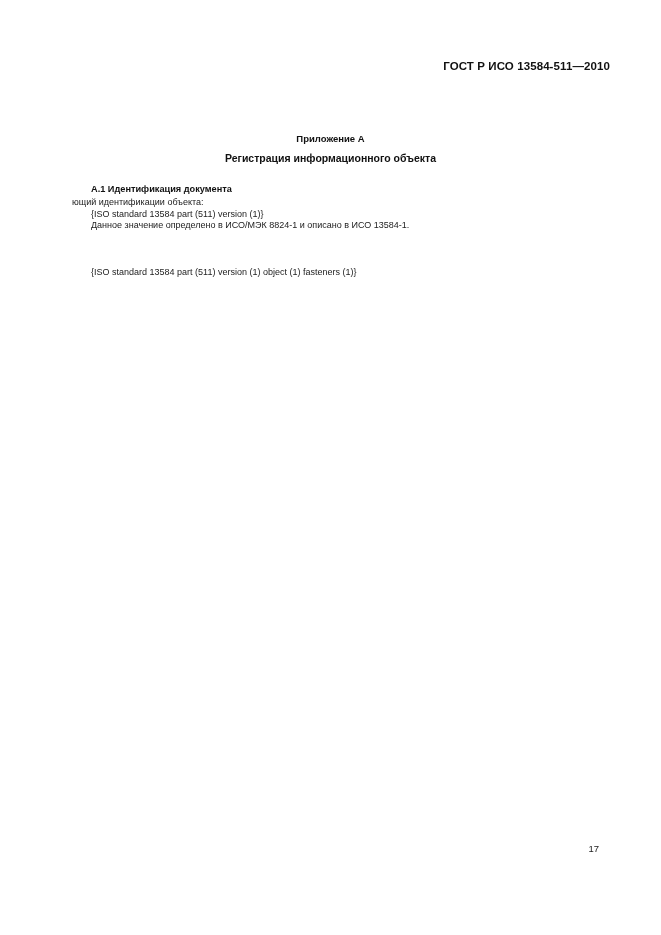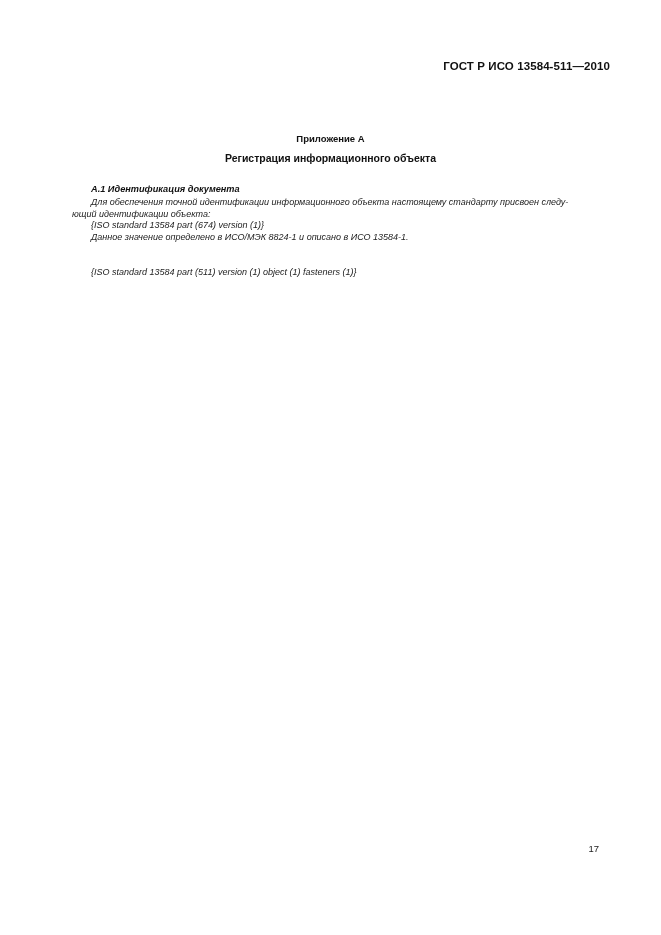--- a/index.html
+++ b/index.html
@@ -60,21 +60,20 @@
       font-weight: bold;
       color: #111;
     }
     .text-block {
       position: absolute;
       left: 91px;
       width: 520px;
       font-size: 9px;
       line-height: 11.5px;
       color: #222;
-      font-style: italic;
     }
     .h-sub {
       font-weight: bold;
       color: #111;
       font-size: 9.2px;
       padding-left: 0;
     }
     .hang {
       margin-left: -19px;
     }
@@ -94,23 +93,22 @@
   <div class="header-code">ГОСТ Р ИСО 13584-511—2010</div>
 
   <div class="annex-title">Приложение А</div>
 
   <div class="section-title">Регистрация информационного объекта</div>
 
   <div class="text-block" style="top:184px;">
     <div class="h-sub">А.1 Идентификация документа</div>
   </div>
   <div class="text-block" style="top:197px;">
-    <div>Для обеспечения точной идентификации информационного объекта настоящему стандарту присвоен следу-</div>
     <div class="hang">ющий идентификации объекта:</div>
-    <div>{ISO standard 13584 part (674) version (1)}</div>
+    <div>{ISO standard 13584 part (511) version (1)}</div>
     <div>Данное значение определено в ИСО/МЭК 8824-1 и описано в ИСО 13584-1.</div>
   </div>
 
   <div class="text-block" style="top:267px;">
     <div>{ISO standard 13584 part (511) version (1) object (1) fasteners (1)}</div>
   </div>
 
   <div class="page-number">17</div>
 
 </div>

